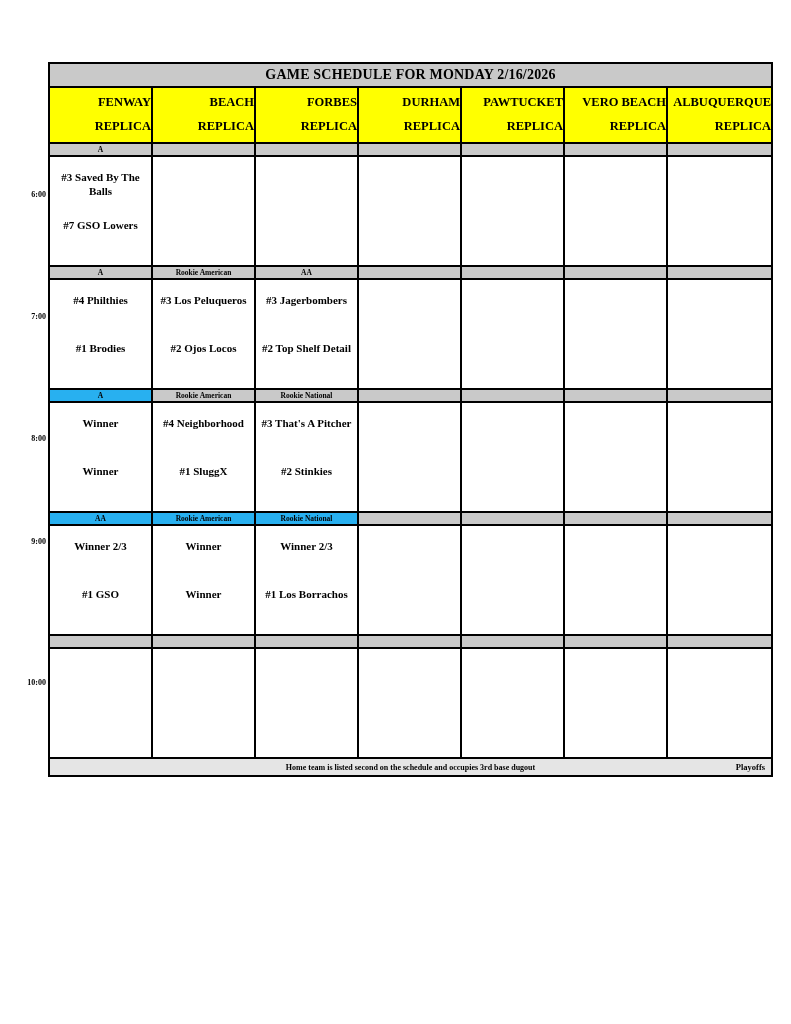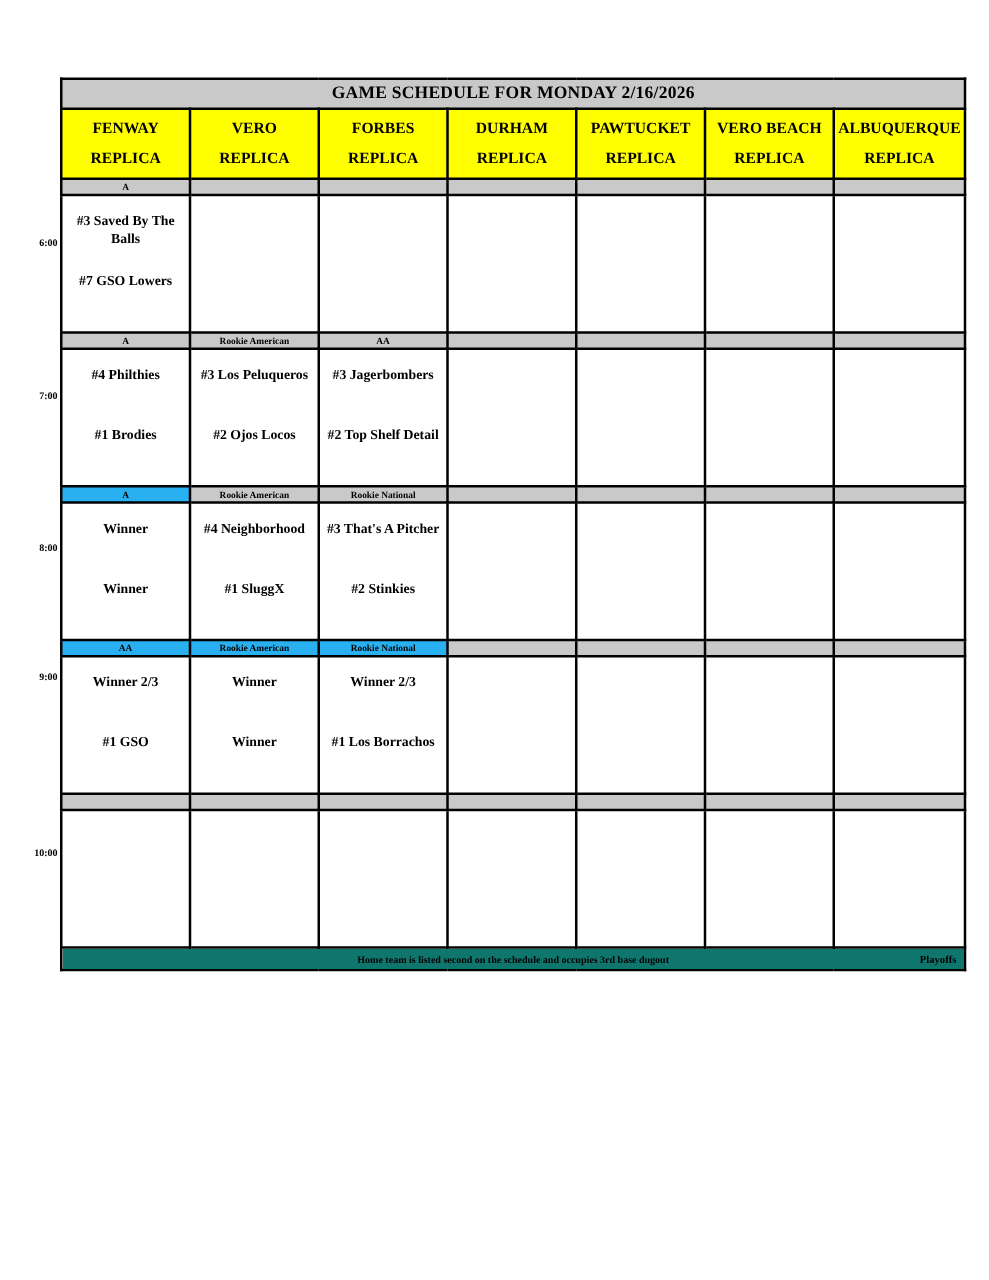--- a/index.html
+++ b/index.html
@@ -44,20 +44,21 @@
   }
   .field-cell {
     background: #ffff00;
     font-weight: bold;
     font-size: 12.5px;
     height: 54px;
     line-height: 1.9;
   }
   .field-cell .l1, .field-cell .l2 {
     display: block;
+    text-align: right;
   }
   .band-cell {
     background: #c9c9c9;
     font-weight: bold;
     font-size: 7.5px;
     height: 11px;
     border-top: 2px solid #000;
     border-bottom: 2px solid #000;
     line-height: 11px;
   }
@@ -77,21 +78,21 @@
     right: 2px;
     line-height: 1.25;
   }
   .game-cell .away {
     top: 14px;
   }
   .game-cell .home {
     top: 62px;
   }
   .footer-cell {
-    background: #0f766e;
+    background: #e5e5e5;
     height: 16px;
     font-size: 8px;
     font-weight: bold;
     text-align: left;
     padding-left: 4px;
     position: relative;
   }
   .footer-cell .right {
     position: absolute;
     right: 6px;
@@ -127,21 +128,21 @@
       <tbody>
         <tr>
           <td class="title-cell" colspan="7">GAME SCHEDULE FOR MONDAY 2/16/2026</td>
         </tr>
         <tr>
           <td class="field-cell">
             <span class="l1">FENWAY</span>
             <span class="l2">REPLICA</span>
           </td>
           <td class="field-cell">
-            <span class="l1">VERO</span>
+            <span class="l1">BEACH</span>
             <span class="l2">REPLICA</span>
           </td>
           <td class="field-cell">
             <span class="l1">FORBES</span>
             <span class="l2">REPLICA</span>
           </td>
           <td class="field-cell">
             <span class="l1">DURHAM</span>
             <span class="l2">REPLICA</span>
           </td>

